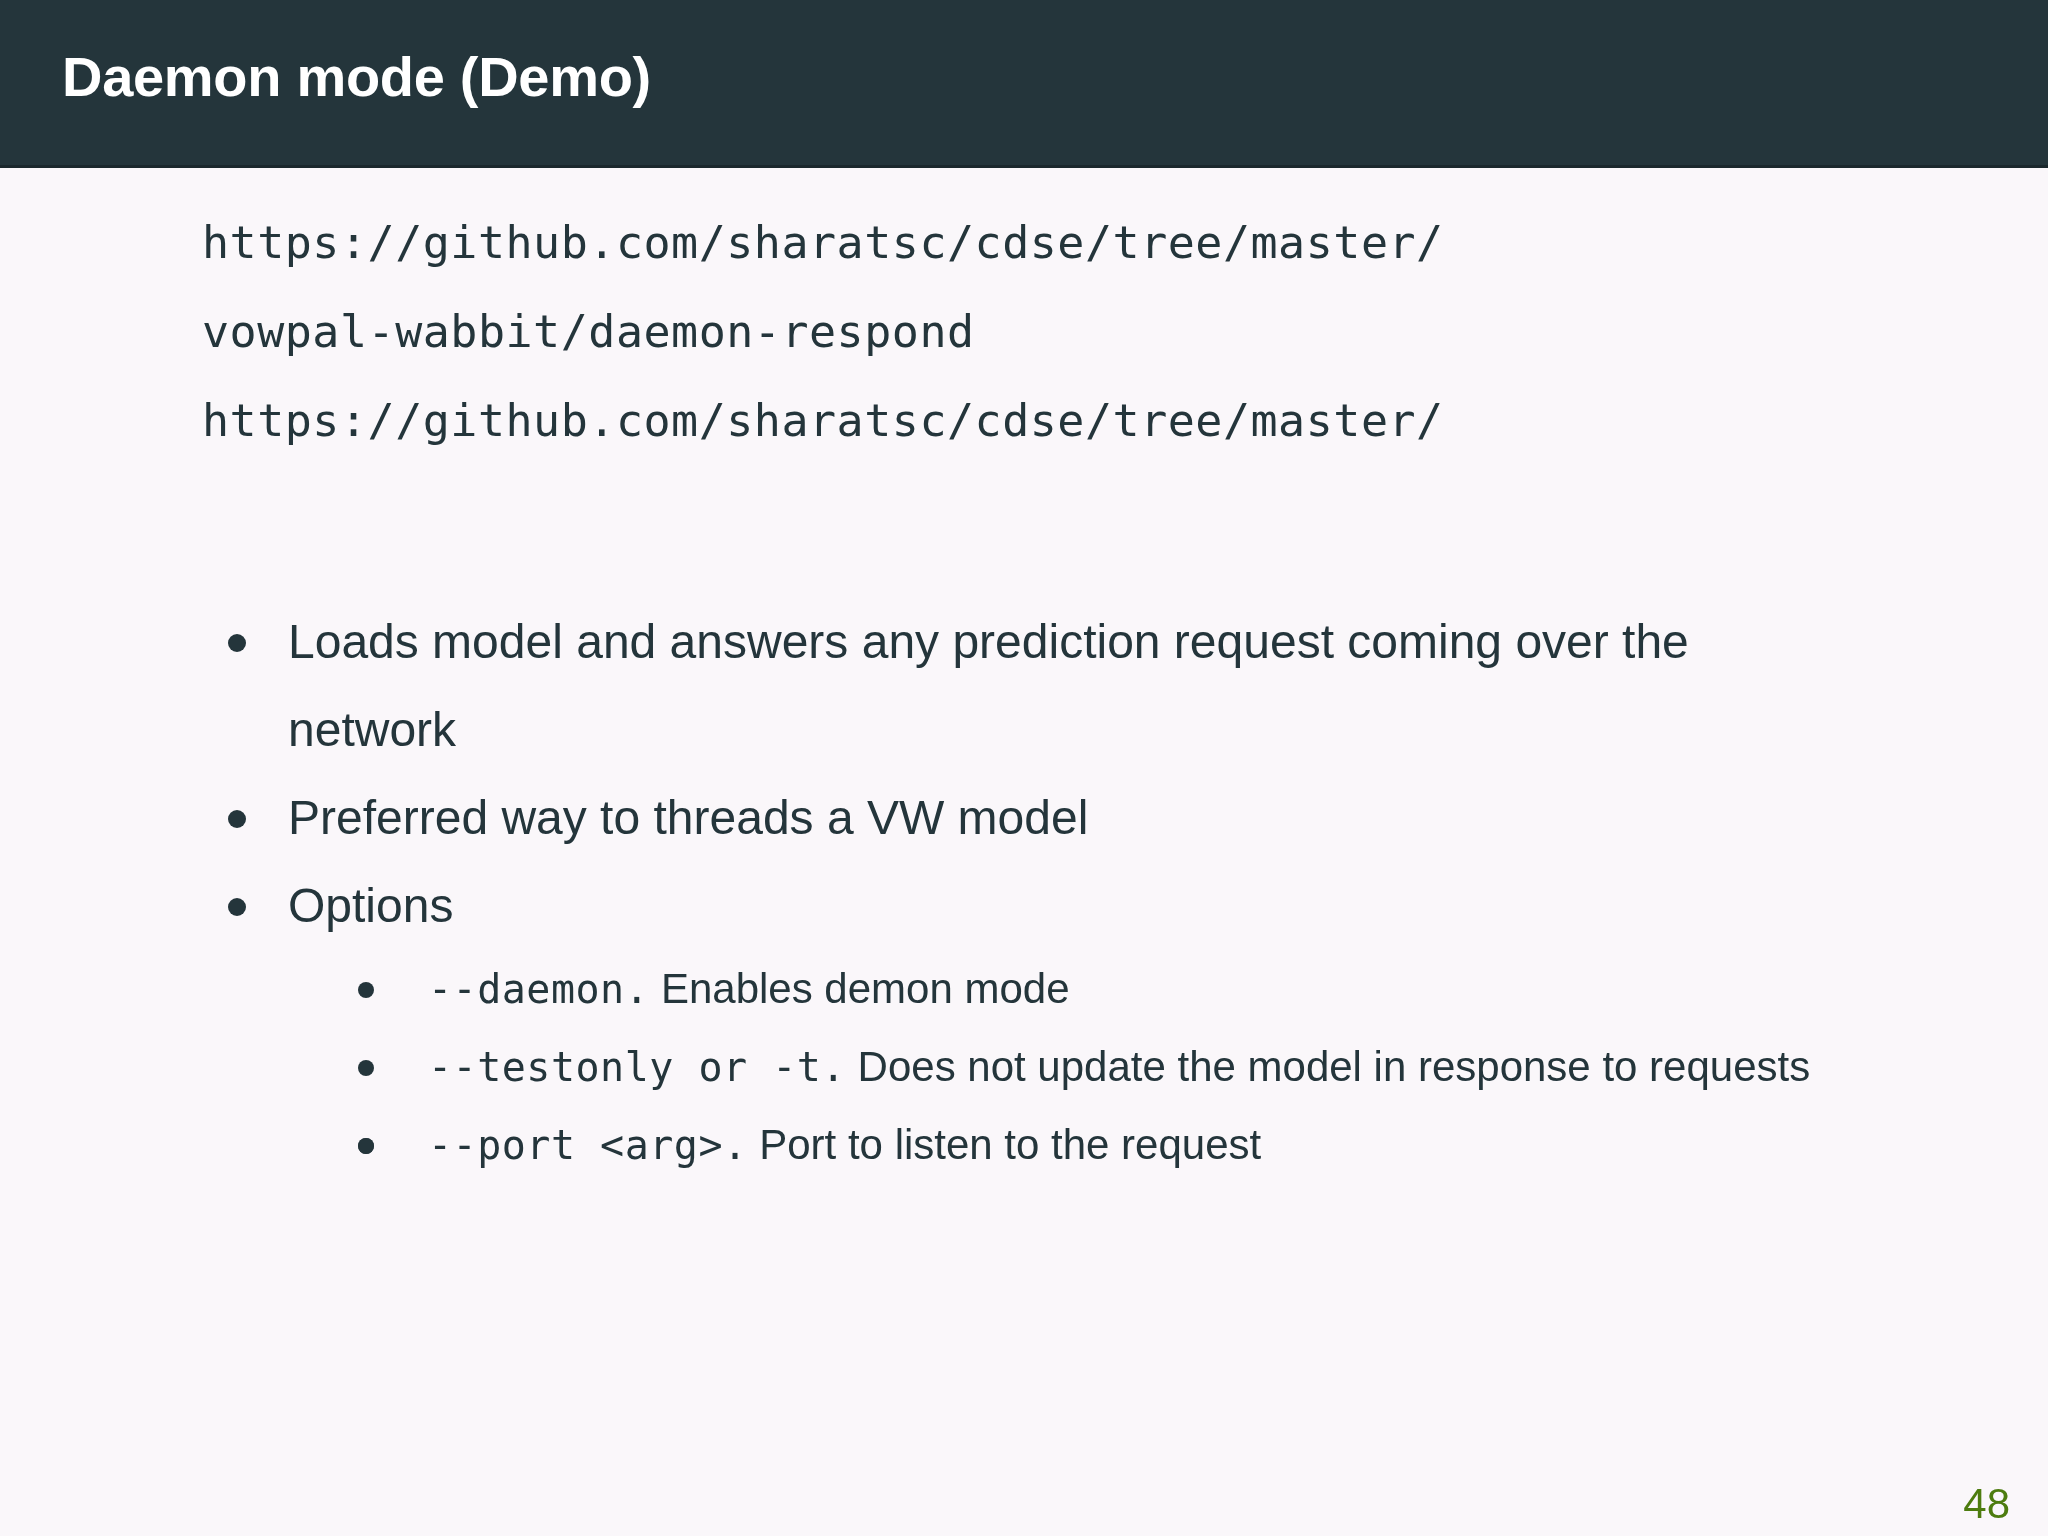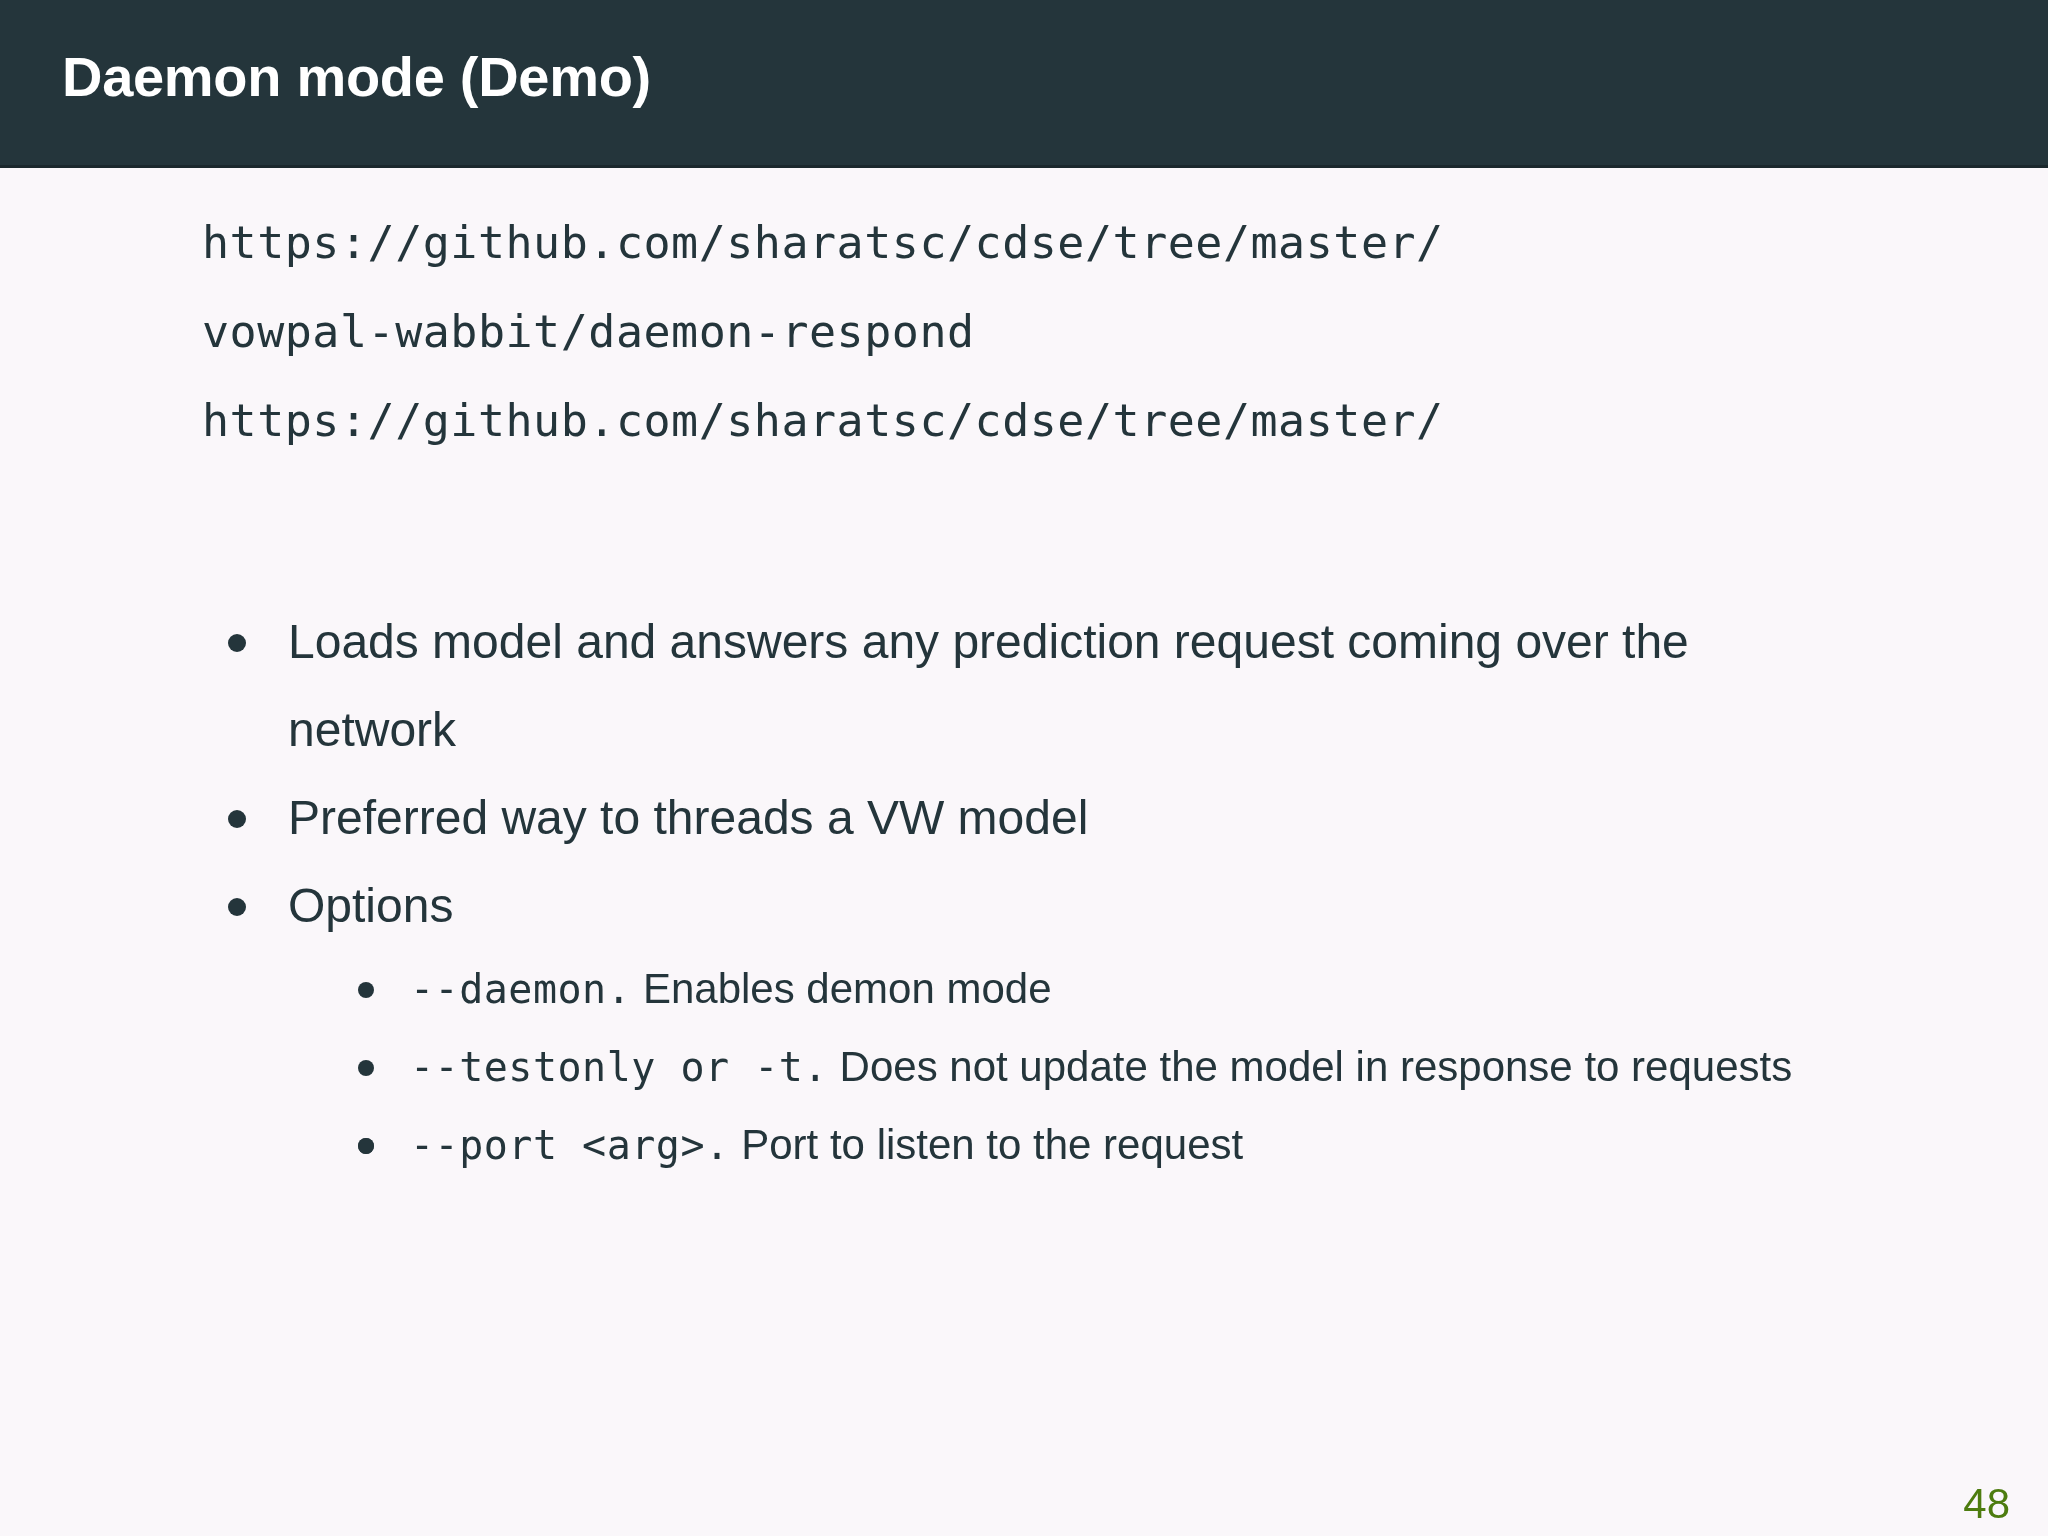--- a/index.html
+++ b/index.html
@@ -118,20 +118,21 @@
     left: 358px;
     top: 32px;
     width: 16px;
     height: 16px;
     border-radius: 50%;
     background: #24353b;
   }
   .l2-text {
     display: block;
     max-width: 1500px;
+    margin-left: 18px;
   }
   .mono {
     font-family: "DejaVu Sans Mono", monospace;
     font-size: 40px;
     color: #24353b;
     letter-spacing: 0.5px;
   }
 
   
   #page-number {

